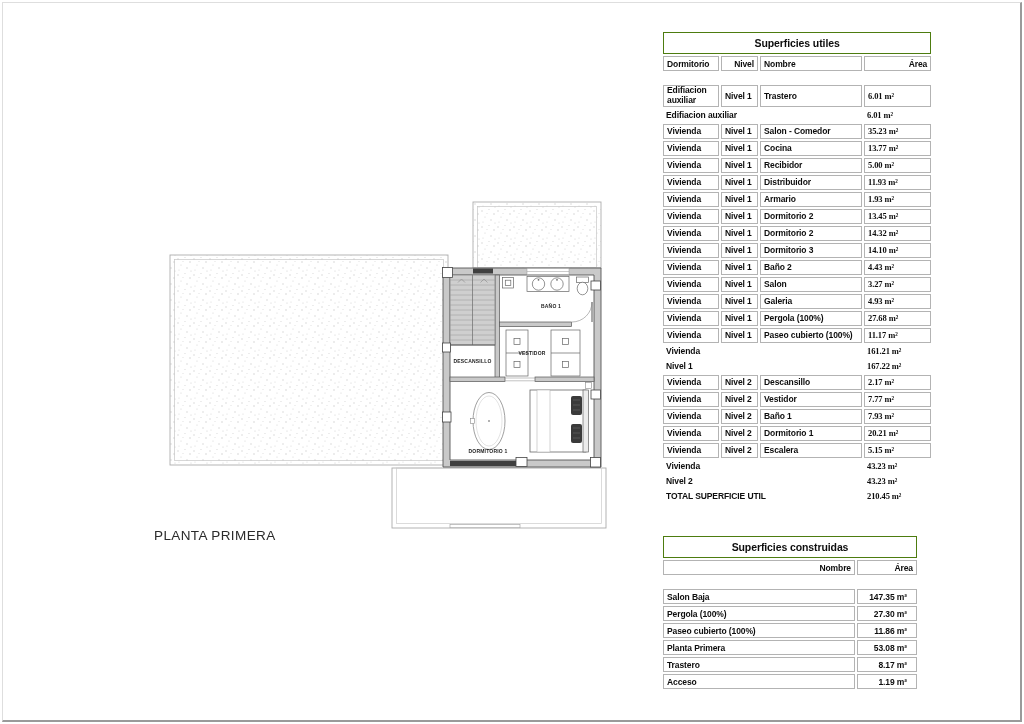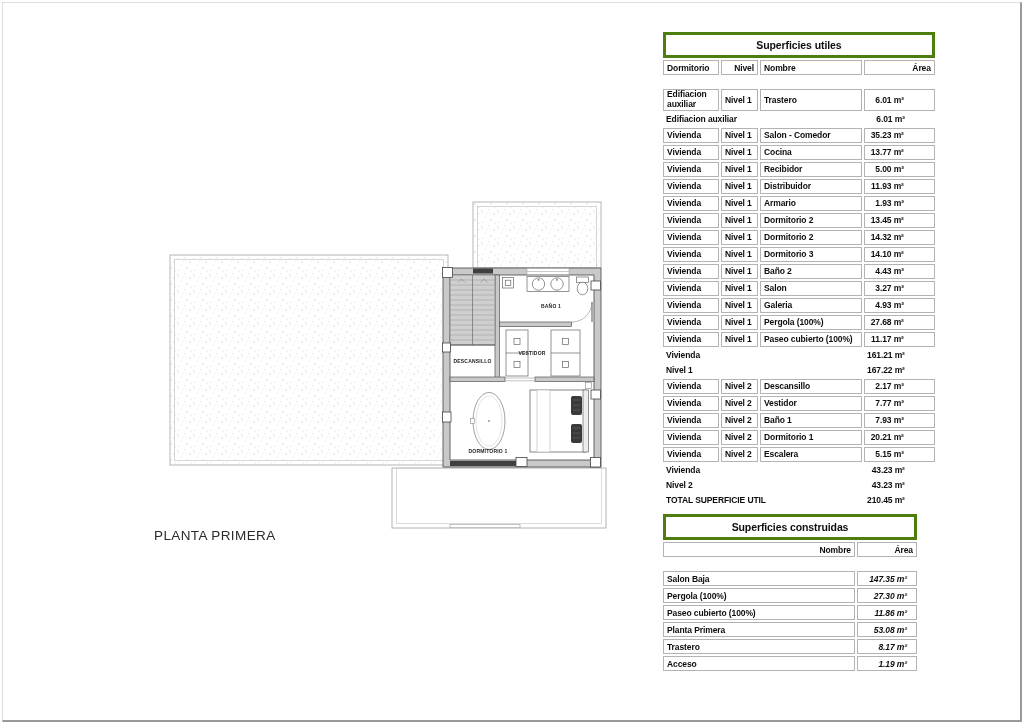--- a/index.html
+++ b/index.html
@@ -19,38 +19,38 @@
     font-family:"Liberation Sans",sans-serif;font-weight:bold;
     font-size:5px;fill:#1c1c1c;letter-spacing:.2px;text-anchor:middle;
   }
   .plan-caption{
     position:absolute;left:154px;top:528px;
     font-size:13.5px;color:#2b2b2b;letter-spacing:.4px;font-weight:400;
   }
   
   .tblwrap{position:absolute;}
   .tbl1{left:661px;top:30px;}
-  .tbl2{left:661px;top:512px;}
+  .tbl2{left:661px;top:534px;}
   table.t{
     border-collapse:separate;border-spacing:2px;table-layout:fixed;
     font-family:"Liberation Sans",sans-serif;font-weight:bold;
     font-size:8.5px;color:#0d0d0d;letter-spacing:-0.1px;
   }
   table.t td,table.t th{
     padding:0 3px;height:13px;vertical-align:middle;
     overflow:hidden;white-space:nowrap;text-align:left;font-weight:bold;
   }
   table.t .box{border:1px solid #b3b3b3;background:#fff;}
   table.t .wrap{white-space:normal;line-height:1.15;}
   table.t th.titlecell{
-    border:3px solid #4d7c0f;text-align:center;font-size:10.5px;height:20px;
+    border:1px solid #4d7c0f;text-align:center;font-size:10.5px;height:20px;
   }
   table.t th.center{text-align:right;}
-  table.t td.val{text-align:right;padding-right:30px;}
-  table.t td.val2{text-align:right;padding-right:9px;font-style:italic;}
+  table.t td.val{padding-right:30px;font-family:Liberation Serif, serif;}
+  table.t td.val2{text-align:right;padding-right:9px;}
   table.t tr.gap td{height:10px;border:none;}
   table.t td.flat{border:none;background:transparent;}
 </style>
 </head>
 <body>
 
 <div class="frame"></div>
 
 <svg class="plan" viewBox="140 190 480 350" xmlns="http://www.w3.org/2000/svg">
   <defs>

